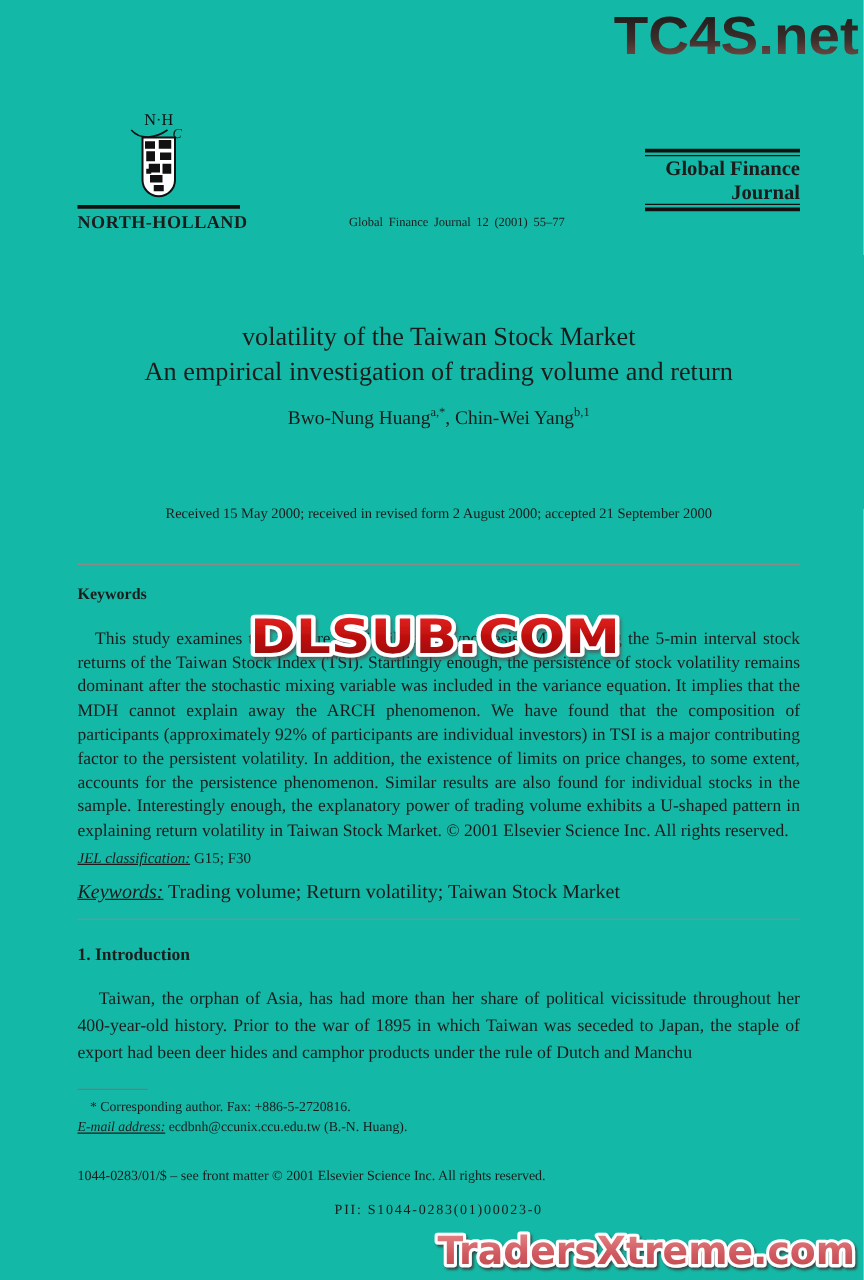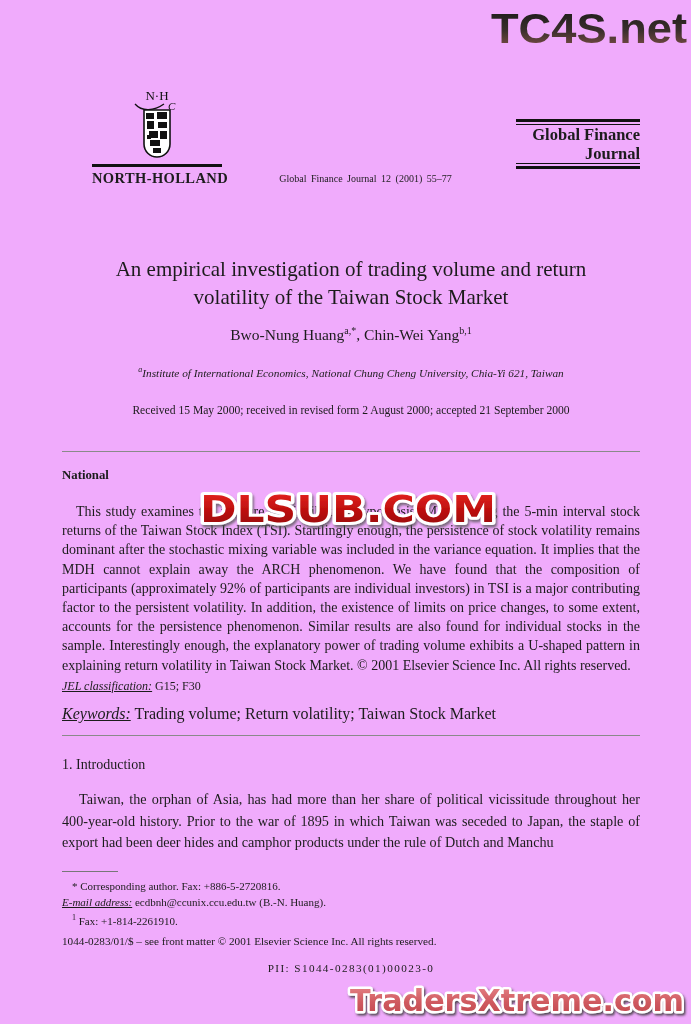--- a/index.html
+++ b/index.html
@@ -1,26 +1,26 @@
 <!DOCTYPE html>
 <html><head>
 <meta charset="utf-8">
 <style>
   * { margin:0; padding:0; box-sizing:border-box; }
   html,body { background:#e8e8e8; }
   .page {
     position:relative; width:691px; height:1024px; margin:0 auto;
-    background:#f0abfc; overflow:hidden;
+    background:#14b8a6; overflow:hidden;
     font-family:"Liberation Serif", serif; color:#1c1c1c;
   }
   .content { position:absolute; left:62px; right:51px; top:0; height:100%; }
   .abs { position:absolute; left:0; right:0; }
 
   
-  .pub-block { position:absolute; left:62px; top:88px; width:130px;margin-left:30px; }
+  .pub-block { position:absolute; left:62px; top:88px; width:130px; }
   .pub-logo { display:block; margin:0 auto; }
   .pub-rule { height:3px; background:#111; margin-top:4px; }
   .pub-name { font-weight:bold; font-size:14.5px; letter-spacing:.4px; margin-top:3px; white-space:nowrap; }
   .citation { position:absolute; left:200px; right:160px; top:173px; text-align:center; font-size:10px; word-spacing:2px; }
   .nameplate { position:absolute; right:51px; top:96px; width:124px; height:95px; display:flex; flex-direction:column; justify-content:center; }
   .np-rule-thick { height:3px; background:#111; }
   .np-rule-thin { height:1px; background:#111; margin-top:2px; }
   .np-rule-thin-b { height:1px; background:#111; margin-bottom:2px; }
   .np-title { text-align:right; font-weight:bold; font-size:16.5px; line-height:19px; }
 
@@ -36,21 +36,21 @@
   .rule2 { top:735px; }
 
   
   .abs-head { top:468px; font-weight:bold; font-size:12.8px; }
   .abs-text { top:502px; font-size:14px; line-height:19.2px; text-align:justify; text-indent:14px; }
   .jel { top:679px; font-size:12px; }
   .keywords { top:705px; font-size:16px; }
   .it { font-style:italic;text-decoration:underline; }
 
   
-  .intro-head { top:757px; font-weight:normal; font-size:14px; }
+  .intro-head { top:757px; font-weight:bold; font-size:14px; }
   .intro-para { top:789px; font-size:14.2px; line-height:21.5px; text-align:justify; text-indent:17px; }
 
   
   .foot-rule { top:871px; width:56px; height:1px; background:#777; }
   .footnotes { top:879px; font-size:11px; line-height:15.5px; }
   .fn-indent { padding-left:10px; }
   .footnotes sup { font-size:8px; }
   .imprint1 { top:935px; font-size:11.2px; }
   .imprint2 { top:962px; font-size:11.2px; letter-spacing:1.4px;text-align:center; }
 
@@ -112,50 +112,48 @@
     </div>
     <div>
       <div class="np-rule-thin-b"></div>
       <div class="np-rule-thick"></div>
     </div>
   </div>
 
   <div class="content">
 
     <div class="abs title">
+      <div>volatility of the Taiwan Stock Market</div>
       <div>An empirical investigation of trading volume and return</div>
-      <div>volatility of the Taiwan Stock Market</div>
     </div>
 
     <div class="abs authors"><span>Bwo-Nung Huang</span><sup>a,*</sup><span>, </span><span>Chin-Wei Yang</span><sup>b,1</sup></div>
 
     <div class="abs affils">
-      <div><sup>a</sup><span>Institute of International Economics, National Chung Cheng University, Chia-Yi 621, Taiwan</span></div>
     </div>
 
     <div class="abs received">Received 15 May 2000; received in revised form 2 August 2000; accepted 21 September 2000</div>
 
     <div class="abs rule-thin rule1"></div>
 
-    <div class="abs abs-head">National</div>
+    <div class="abs abs-head">Keywords</div>
     <div class="abs abs-text">This study examines the mixture of distribution hypothesis (MDH) using the 5-min interval stock returns of the Taiwan Stock Index (TSI). Startlingly enough, the persistence of stock volatility remains dominant after the stochastic mixing variable was included in the variance equation. It implies that the MDH cannot explain away the ARCH phenomenon. We have found that the composition of participants (approximately 92% of participants are individual investors) in TSI is a major contributing factor to the persistent volatility. In addition, the existence of limits on price changes, to some extent, accounts for the persistence phenomenon. Similar results are also found for individual stocks in the sample. Interestingly enough, the explanatory power of trading volume exhibits a U-shaped pattern in explaining return volatility in Taiwan Stock Market. © 2001 Elsevier Science Inc. All rights reserved.</div>
 
     <div class="abs jel"><span class="it">JEL classification:</span><span> G15; F30</span></div>
     <div class="abs keywords"><span class="it">Keywords:</span><span> Trading volume; Return volatility; Taiwan Stock Market</span></div>
 
     <div class="abs rule-thin rule2"></div>
 
     <div class="abs intro-head">1. Introduction</div>
     <div class="abs intro-para">Taiwan, the orphan of Asia, has had more than her share of political vicissitude throughout her 400-year-old history. Prior to the war of 1895 in which Taiwan was seceded to Japan, the staple of export had been deer hides and camphor products under the rule of Dutch and Manchu</div>
 
     <div class="abs foot-rule"></div>
     <div class="abs footnotes">
       <div class="fn-indent"><span>*</span><span> Corresponding author. Fax: +886-5-2720816.</span></div>
       <div><span class="it">E-mail address:</span><span> ecdbnh@ccunix.ccu.edu.tw (B.-N. Huang).</span></div>
-      <div class="fn-indent"><sup>1</sup><span> Fax: +1-814-2261910.</span></div>
     </div>
 
     <div class="abs imprint1">1044-0283/01/$ – see front matter © 2001 Elsevier Science Inc. All rights reserved.</div>
     <div class="abs imprint2">PII: S1044-0283(01)00023-0</div>
   </div>
 
   <div class="wm-mid">
     <svg width="312" height="60">
       <defs>
         <linearGradient id="g-mid" x1="0" y1="0" x2="0" y2="1">

